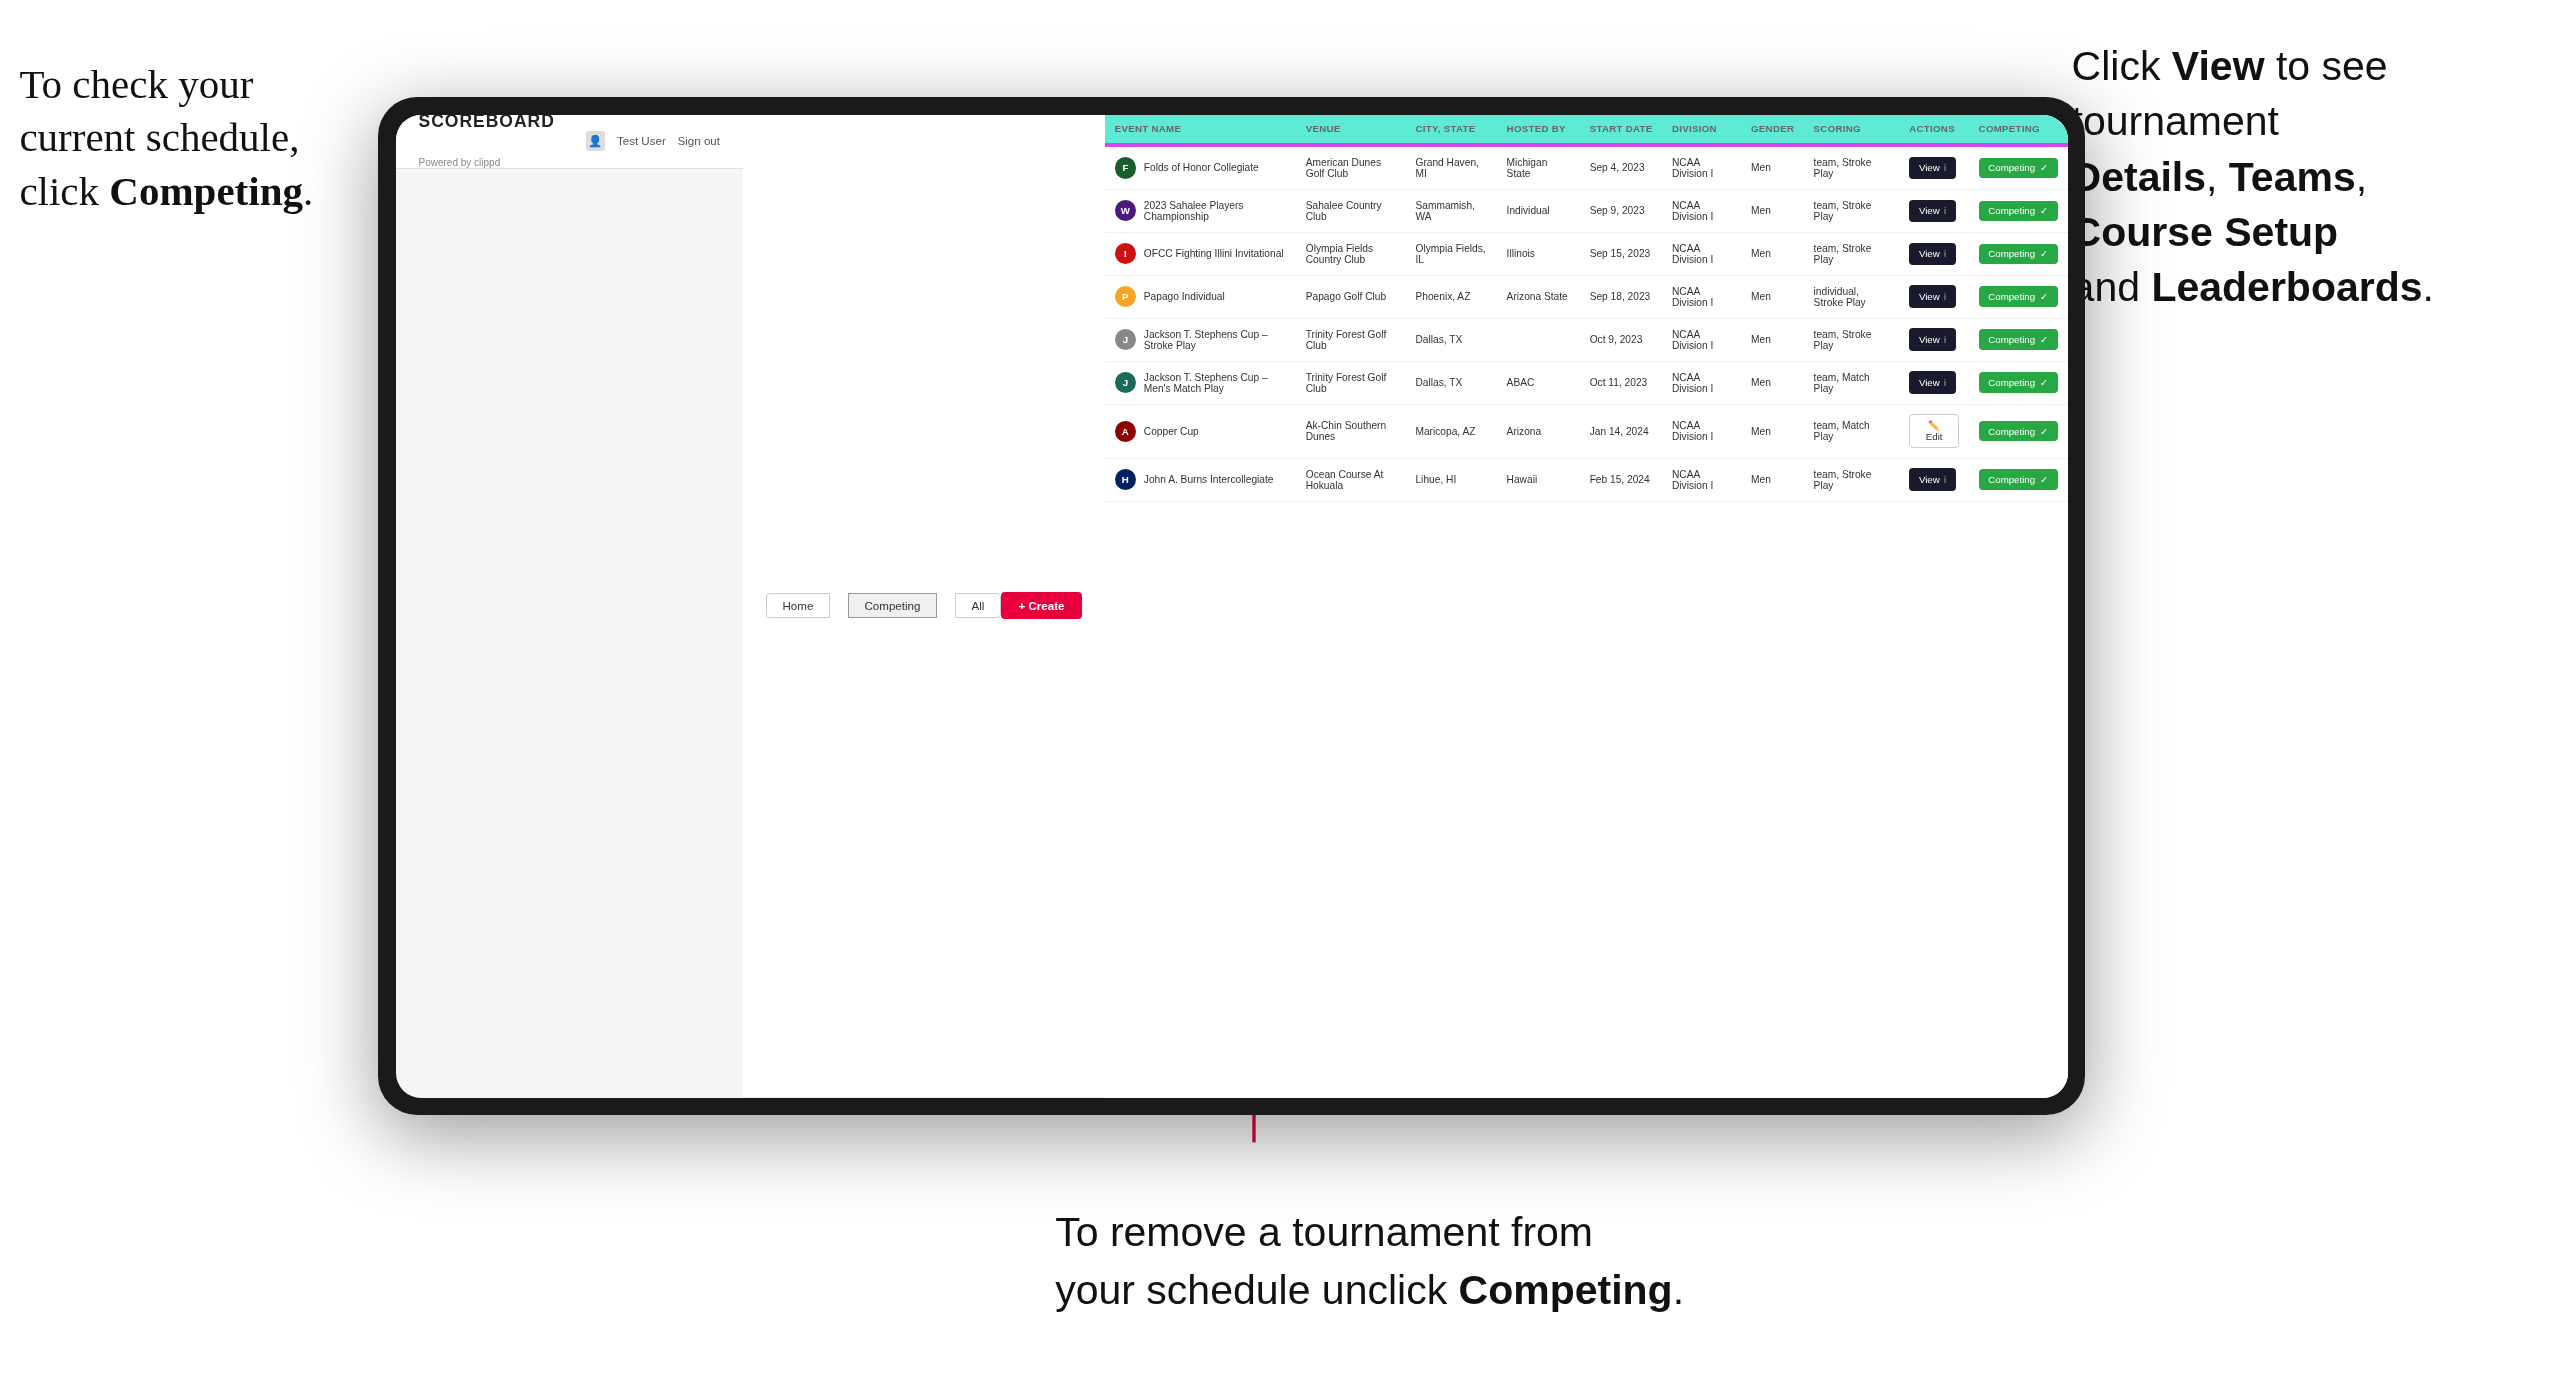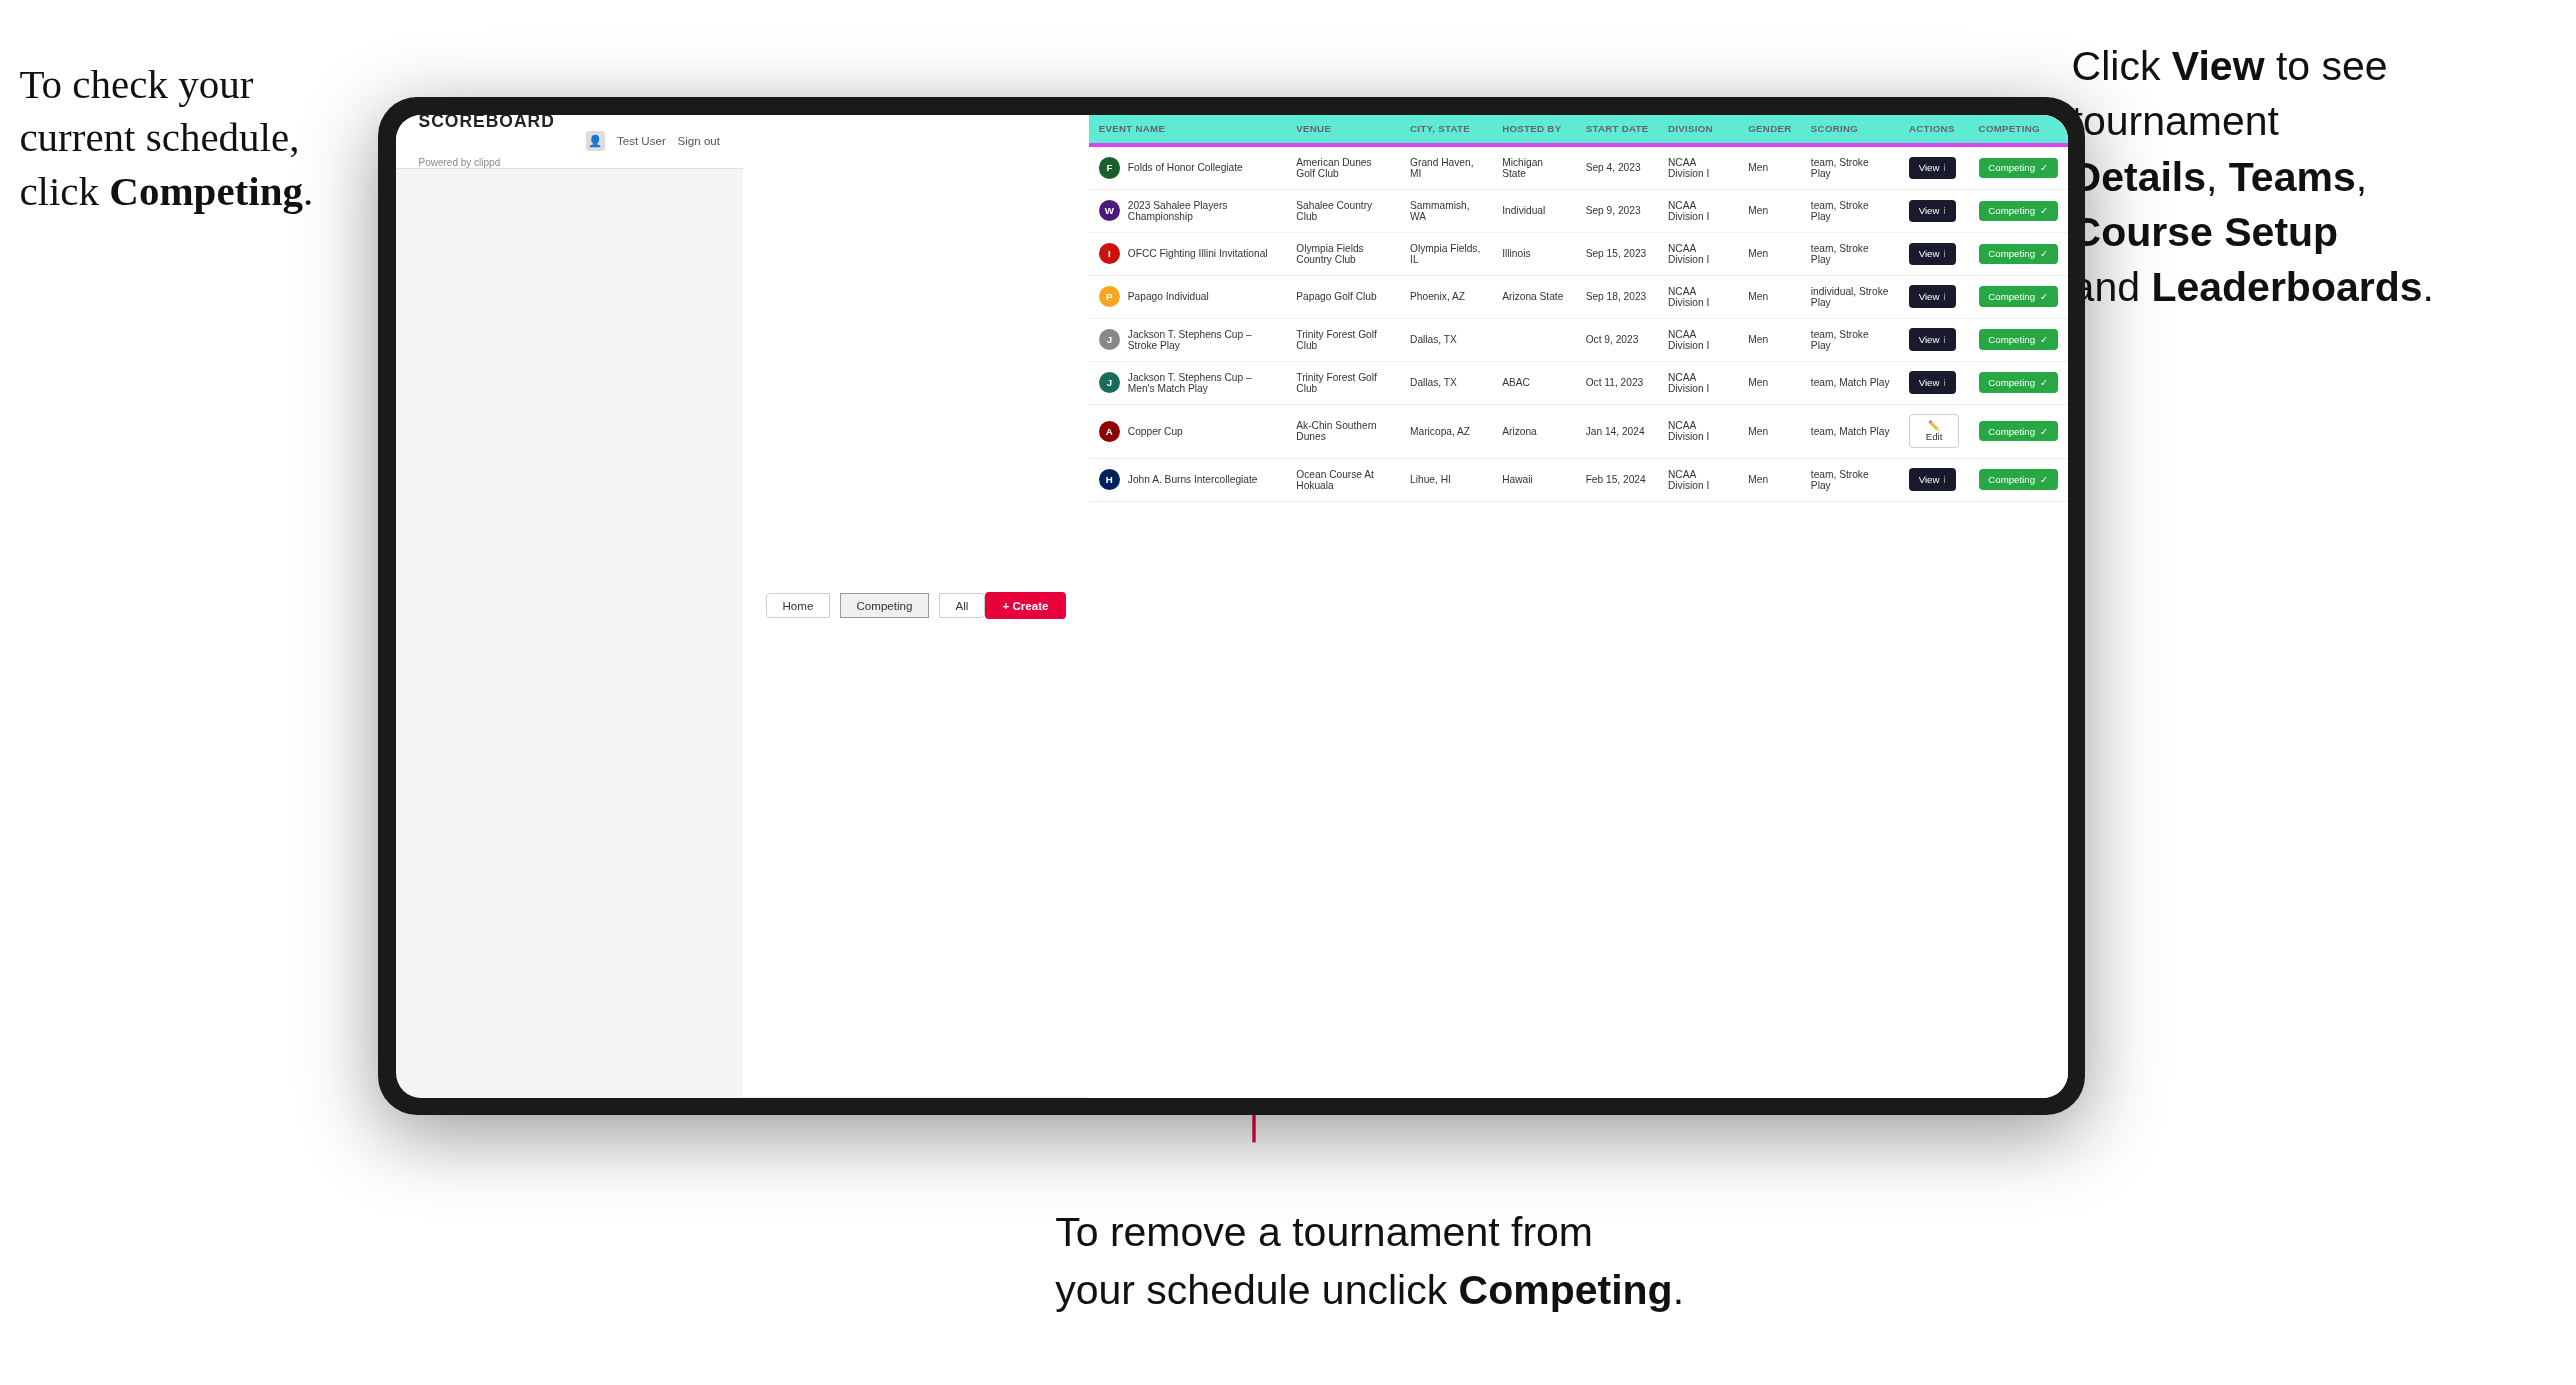--- a/index.html
+++ b/index.html
@@ -144,21 +144,21 @@
       border-bottom: 1px solid #e8e8e8;
       padding: 7.8px 23px;
       display: flex;
       align-items: center;
       justify-content: space-between;
       flex-shrink: 0;
     }
 
     .tabs-left {
       display: flex;
-      gap: 10px;
+      gap: 18px;
     }
 
     .tab-btn {
       padding: 4.8px 15.5px;
       font-size: 11.6px;
       border: 1px solid #ccc;
       background: #fff;
       cursor: pointer;
       color: #333;
       border-radius: 0;

